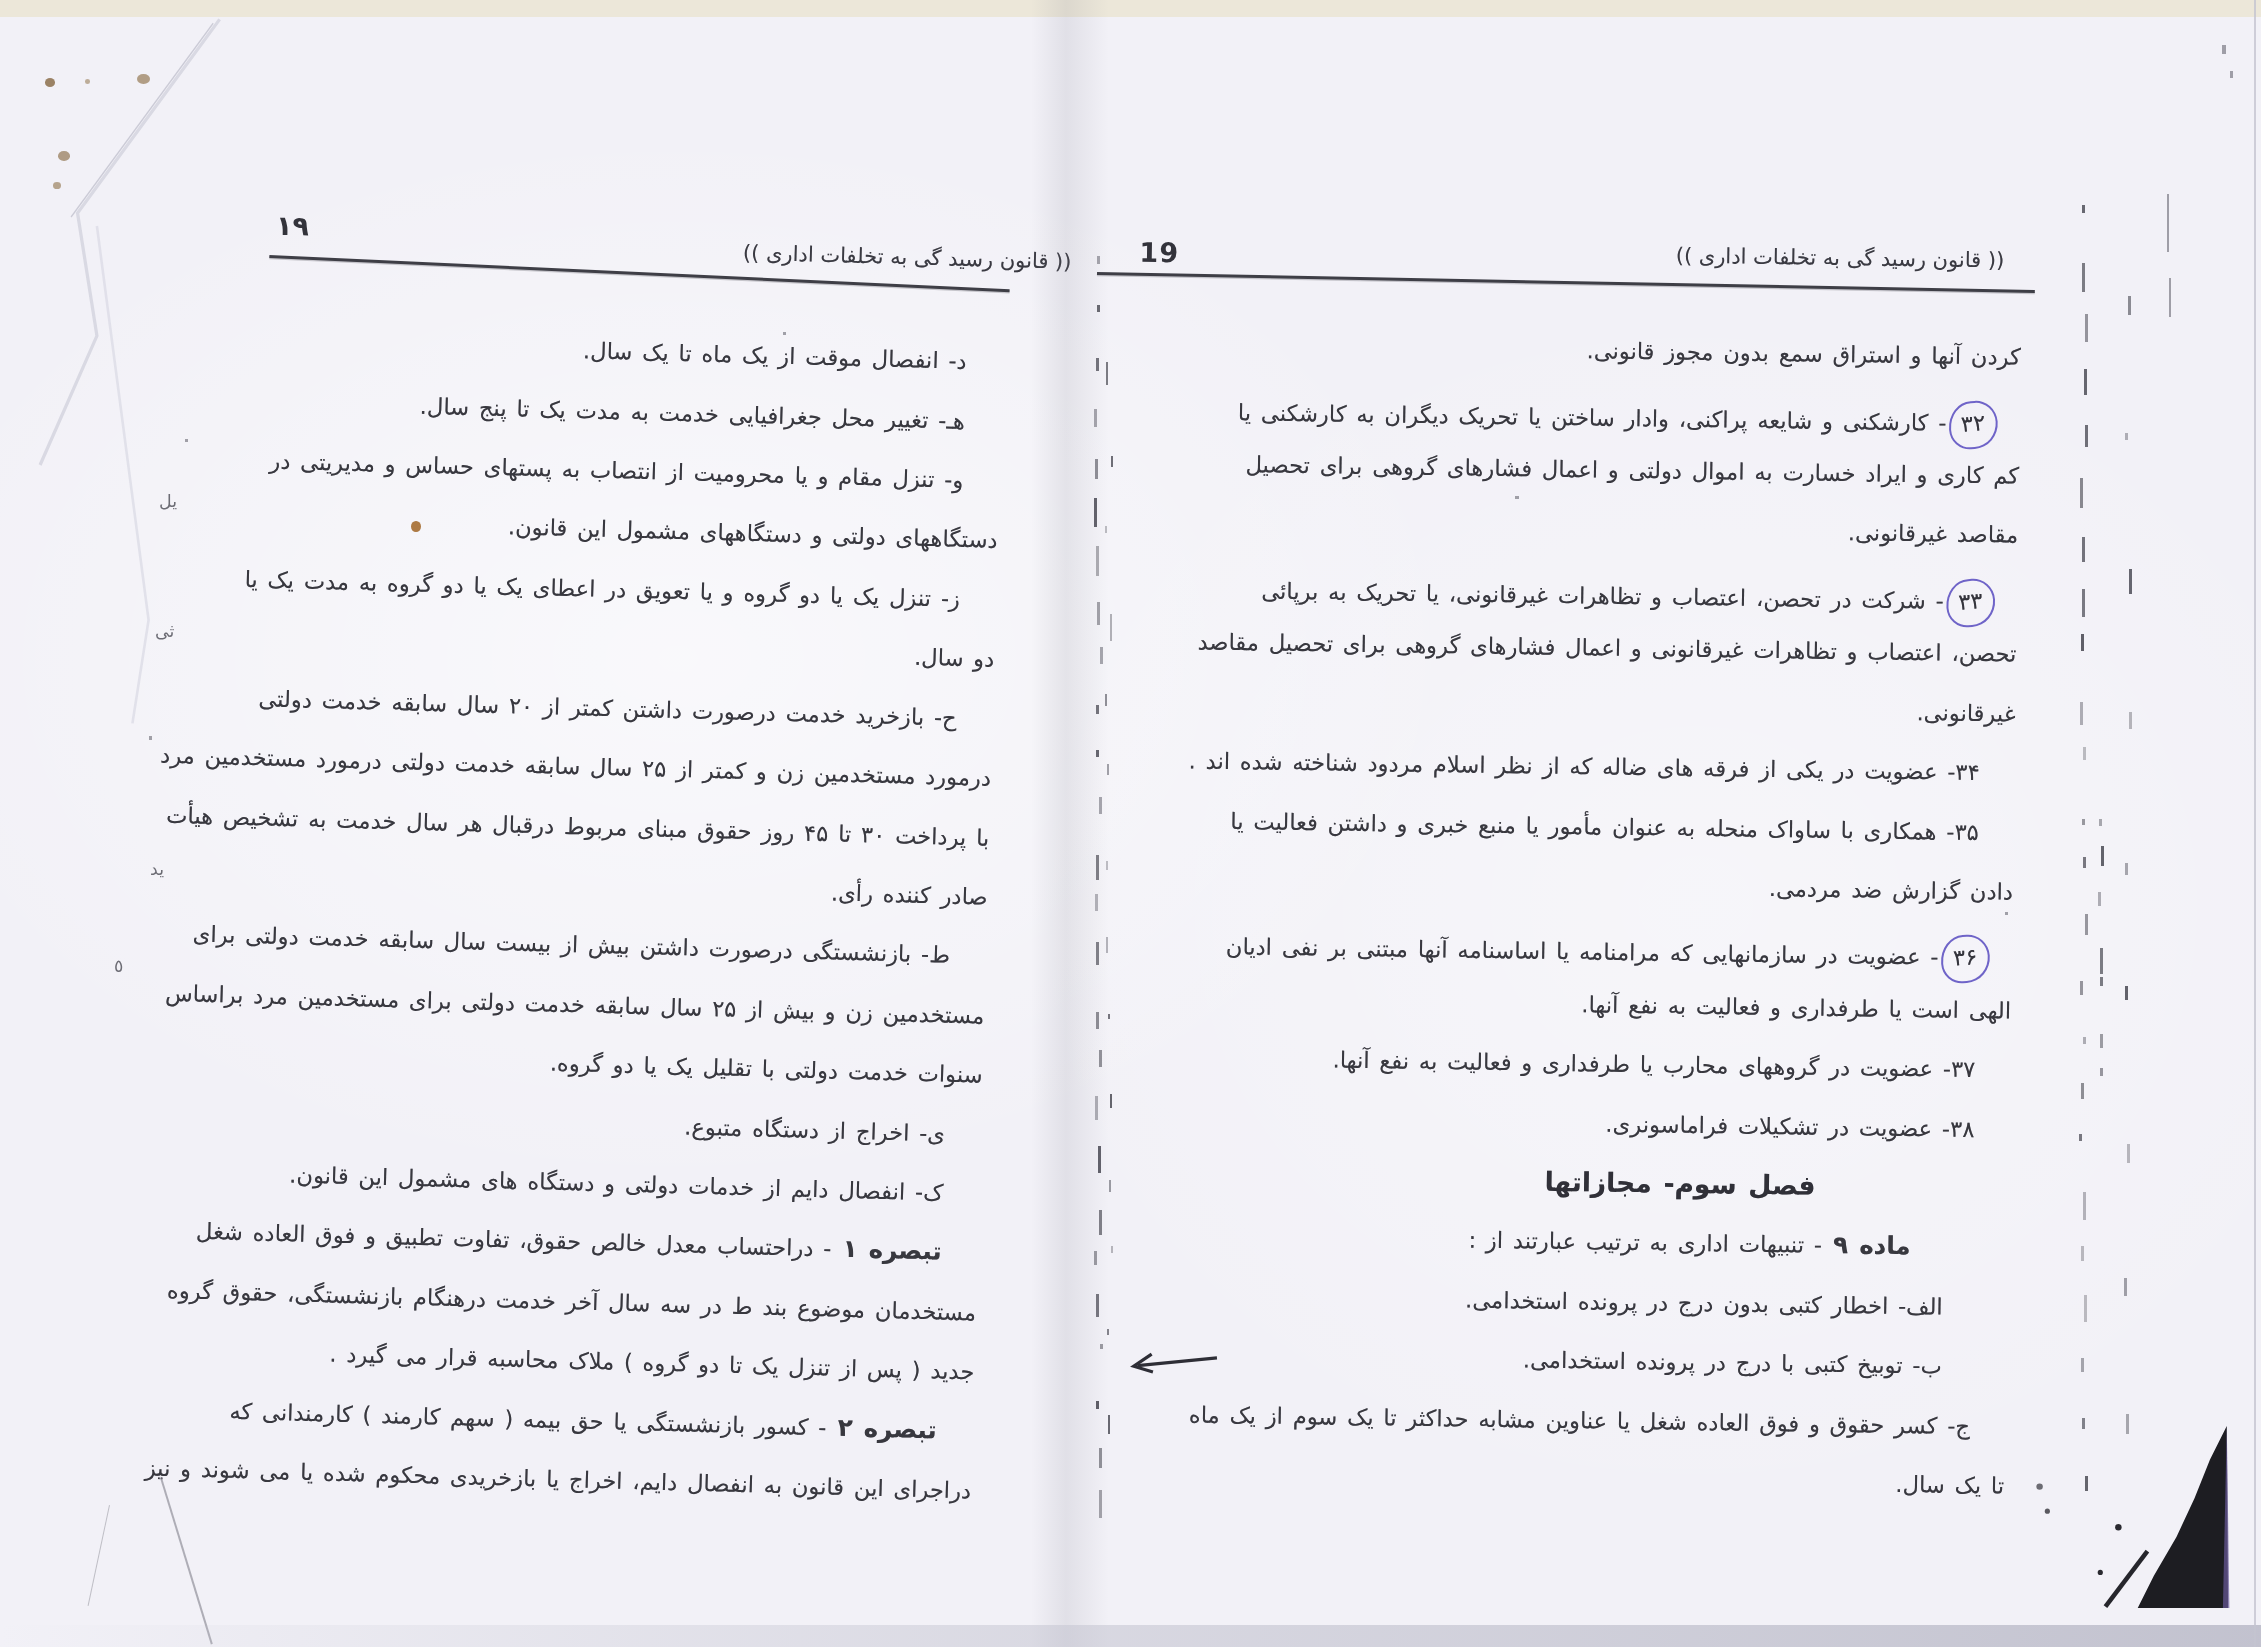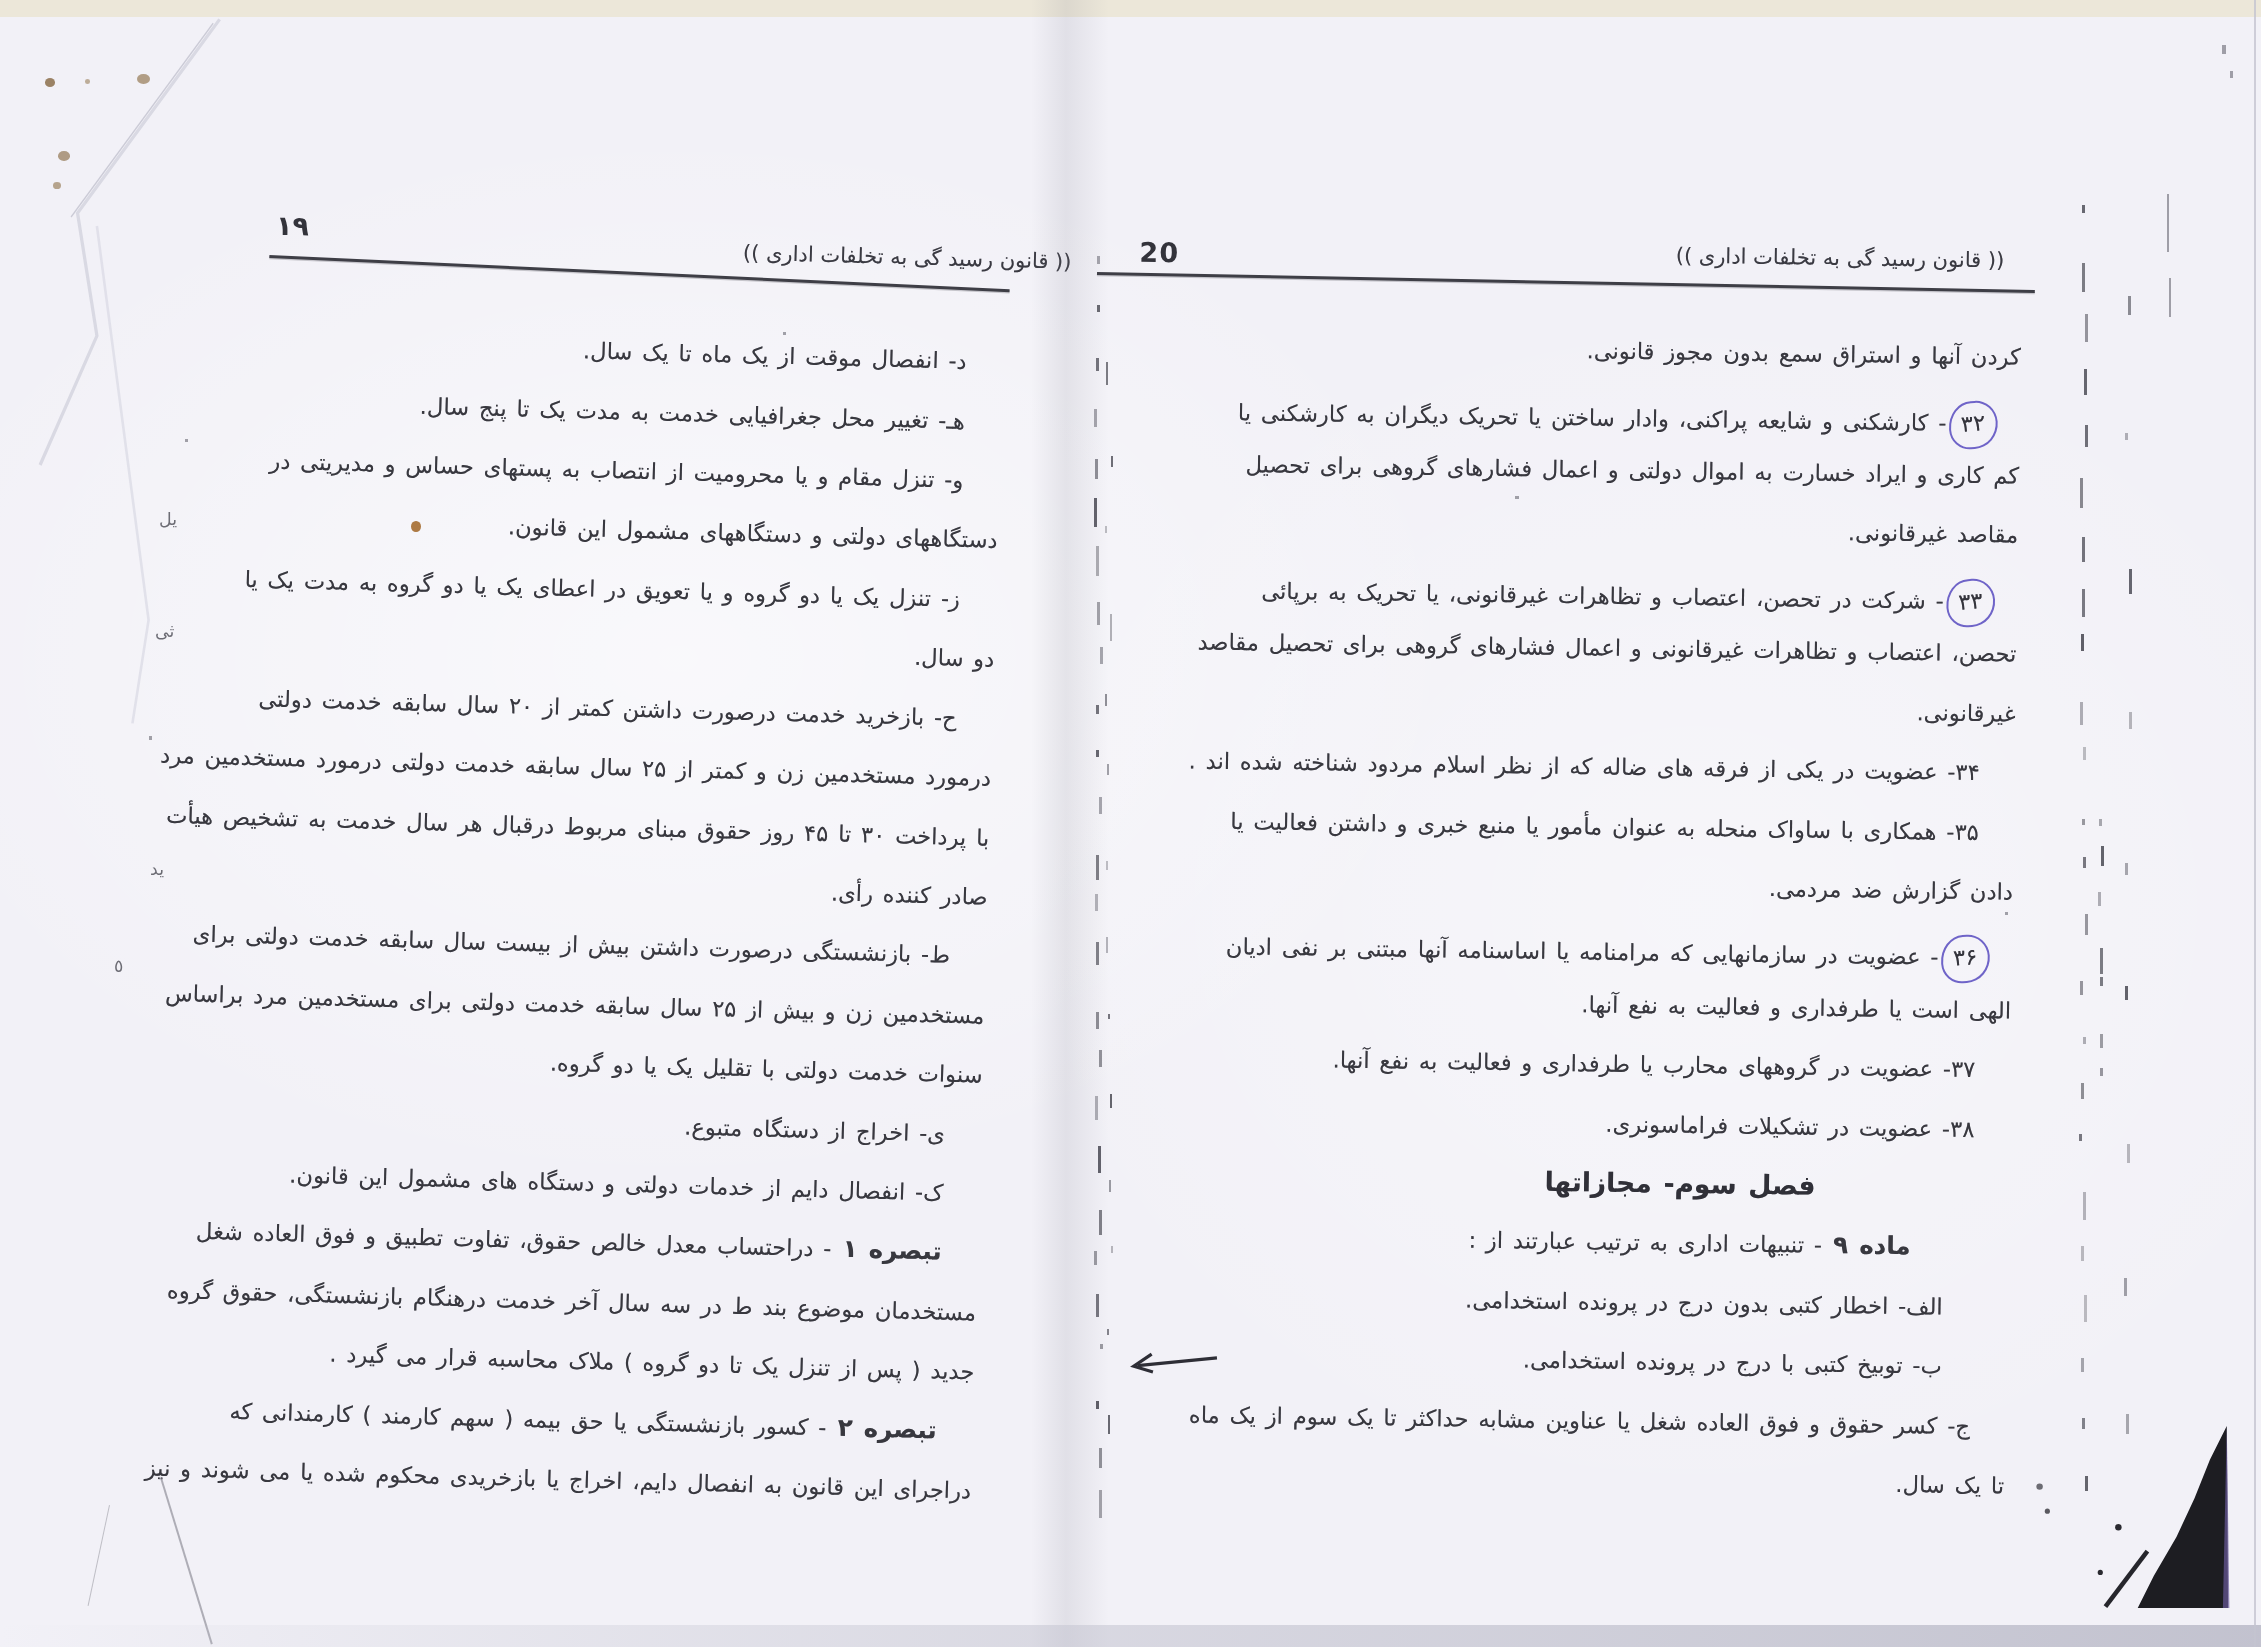--- a/index.html
+++ b/index.html
@@ -69,21 +69,21 @@
         <div class="line" style="top: 1169px; right: 152px;"><span>ک- انفصال دایم از خدمات دولتی و دستگاه های مشمول این قانون.</span></div>
         <div class="line" style="top: 1228px; right: 152px;"><span class="lead">تبصره ۱ </span><span>- دراحتساب معدل خالص حقوق، تفاوت تطبیق و فوق العاده شغل</span></div>
         <div class="line" style="top: 1288px; right: 116px;"><span>مستخدمان موضوع بند ط در سه سال آخر خدمت درهنگام بازنشستگی، حقوق گروه</span></div>
         <div class="line" style="top: 1347px; right: 116px;"><span>جدید ( پس از تنزل یک تا دو گروه ) ملاک محاسبه قرار می گیرد .</span></div>
         <div class="line" style="top: 1407px; right: 152px;"><span class="lead">تبصره ۲ </span><span>- کسور بازنشستگی یا حق بیمه ( سهم کارمند ) کارمندانی که</span></div>
         <div class="line" style="top: 1466px; right: 116px;"><span>دراجرای این قانون به انفصال دایم، اخراج یا بازخریدی محکوم شده یا می شوند و نیز</span></div>
       </div>
   </div>
 
   <div class="page page-right">
-    <div class="pagenum" style="left:18px;top:245px;">20</div>
+    <div class="pagenum" style="left:18px;top:245px;">19</div>
     <div class="header" style="right:258px;top:244px;">(( قانون رسید گی به تخلفات اداری ))</div>
     <div class="rule" style="right:227px;top:285px;width:938px;transform:rotate(0.25deg);transform-origin:right top;"></div>
     <div>
         <div class="line" style="top: 337px; right: 240px;"><span>کردن آنها و استراق سمع بدون مجوز قانونی.</span></div>
         <div class="line" style="top: 397px; right: 262px;"><span class="ink-circle" style="border-color: rgb(111, 100, 200);">۳۲</span><span>- کارشکنی و شایعه پراکنی، وادار ساختن یا تحریک دیگران به کارشکنی یا</span></div>
         <div class="line" style="top: 456px; right: 240px;"><span>کم کاری و ایراد خسارت به اموال دولتی و اعمال فشارهای گروهی برای تحصیل</span></div>
         <div class="line" style="top: 515px; right: 240px;"><span>مقاصد غیرقانونی.</span></div>
         <div class="line" style="top: 575px; right: 262px;"><span class="ink-circle" style="border-color: rgb(111, 100, 200);">۳۳</span><span>- شرکت در تحصن، اعتصاب و تظاهرات غیرقانونی، یا تحریک به برپائی</span></div>
         <div class="line" style="top: 634px; right: 240px;"><span>تحصن، اعتصاب و تظاهرات غیرقانونی و اعمال فشارهای گروهی برای تحصیل مقاصد</span></div>
         <div class="line" style="top: 694px; right: 240px;"><span>غیرقانونی.</span></div>
@@ -115,21 +115,21 @@
     <path d="M330 36 L110 336" stroke="#c2c2ce" stroke-width="2" fill="none" opacity="0.8"></path>
     <path d="M150 350 L230 960 L205 1120" stroke="#dcdce6" stroke-width="4" fill="none" opacity="0.8"></path>
   </svg>
   <div class="spot" style="left:45px;top:78px;width:10.3px;height:9px;background:#9b8265;"></div>
   <div class="spot" style="left:137px;top:74px;width:13px;height:10.3px;background:#a08868;opacity:.8;"></div>
   <div class="spot" style="left:85px;top:79px;width:5.2px;height:4.5px;background:#a79070;opacity:.7;"></div>
   <div class="spot" style="left:58px;top:151px;width:11.6px;height:9.7px;background:#9d8667;opacity:.8;"></div>
   <div class="spot" style="left:53px;top:182px;width:8.4px;height:7px;background:#a28a6a;opacity:.75;"></div>
   <div class="spot" style="left:411px;top:521px;width:9.7px;height:11px;background:#ad7a44;"></div>
 
-  <div class="frag" style="left:159px;top:509px;">یل</div>
+  <div class="frag" style="left:159px;top:491px;">یل</div>
   <div class="frag" style="left:155px;top:621px;">ثی</div>
   <div class="frag" style="left:150px;top:859px;">ید</div>
   <div class="frag" style="left:114px;top:956px;">٥</div>
 
   <div class="diag" style="left:160px;top:1478px;width:1.9px;height:174px;transform:rotate(-17deg);opacity:.6;"></div>
   <div class="diag" style="left:109px;top:1505px;width:1.3px;height:103px;transform:rotate(12deg);opacity:.45;"></div>
 
   <div class="spine"></div>
 
   <svg class="crease" style="left:2028px;top:1414px;" width="233" height="233" viewBox="0 0 361 360">

